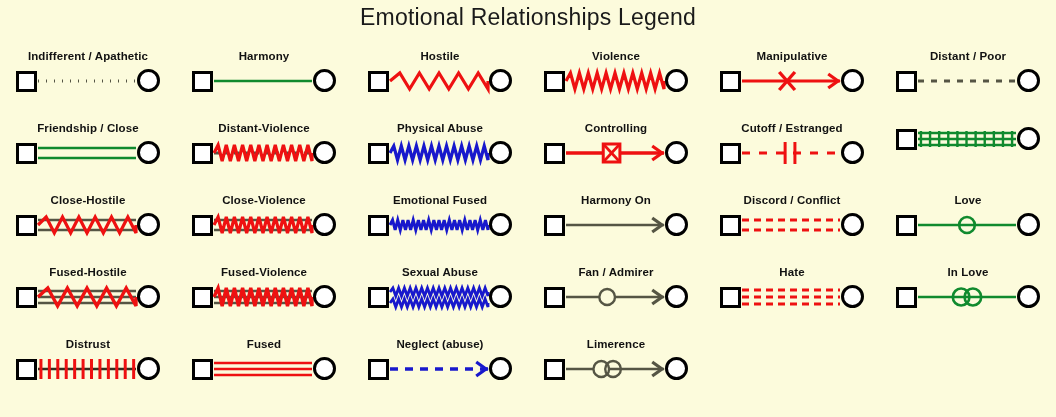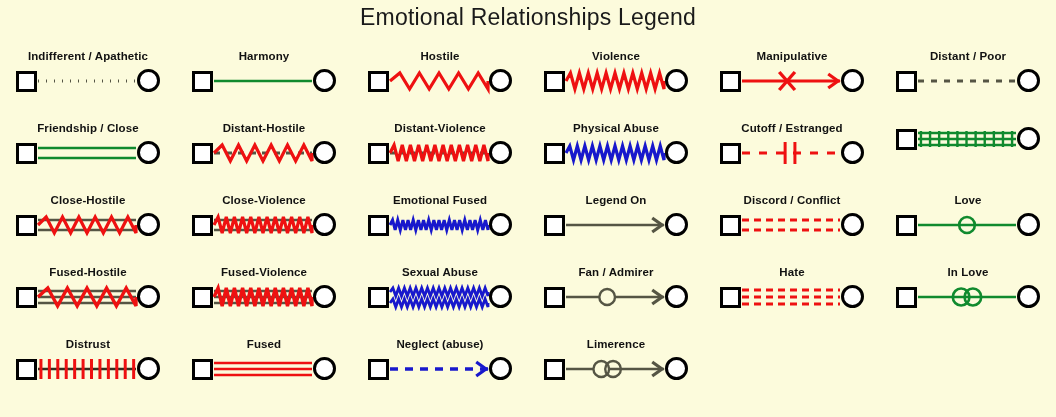--- a/index.html
+++ b/index.html
@@ -141,51 +141,54 @@
             <svg viewBox="0 0 100 34" preserveAspectRatio="none">
               <line x1="0" y1="12" x2="100" y2="12" stroke="#108a2e" stroke-width="2.6" vector-effect="non-scaling-stroke"></line>
               <line x1="0" y1="22" x2="100" y2="22" stroke="#108a2e" stroke-width="2.6" vector-effect="non-scaling-stroke"></line>
             </svg>
           </div>
           <div class="node-square"></div>
           <div class="node-circle"></div>
         </div>
       </div>
       <div class="cell">
-        <div class="cell-label">Distant-Hostile</div>
-        <div class="symbol">
-          <div class="link">
-            <svg viewBox="0 0 100 34" preserveAspectRatio="none">
-              <line x1="0" y1="17" x2="100" y2="17" stroke="#555544" stroke-width="3" vector-effect="non-scaling-stroke" stroke-dasharray="6,6"></line>
-              <polyline points="0,17 8.33,9 16.67,25 25.00,9 33.33,25 41.67,9 50.00,25 58.33,9 66.67,25 75.00,9 83.33,25 91.67,9 100.00,25 100,17" fill="none" stroke="#ee1111" stroke-width="3.2" vector-effect="non-scaling-stroke" stroke-linejoin="miter"></polyline>
-            </svg>
-          </div>
-          <div class="node-square"></div>
-          <div class="node-circle"></div>
-        </div>
-      </div>
-      <div class="cell">
         <div class="cell-label">Distant-Violence</div>
         <div class="symbol">
           <div class="link">
             <svg viewBox="0 0 100 34" preserveAspectRatio="none">
               <line x1="0" y1="17" x2="100" y2="17" stroke="#555544" stroke-width="3" vector-effect="non-scaling-stroke" stroke-dasharray="5,5"></line>
               <polyline points="0,17 4.17,9 8.33,25 12.50,9 16.67,25 20.83,9 25.00,25 29.17,9 33.33,25 37.50,9 41.67,25 45.83,9 50.00,25 54.17,9 58.33,25 62.50,9 66.67,25 70.83,9 75.00,25 79.17,9 83.33,25 87.50,9 91.67,25 95.83,9 100.00,25 100,17" fill="none" stroke="#ee1111" stroke-width="3.2" vector-effect="non-scaling-stroke" stroke-linejoin="miter"></polyline>
             </svg>
           </div>
           <div class="node-square"></div>
           <div class="node-circle"></div>
         </div>
       </div>
       <div class="cell">
         <div class="cell-label">Physical Abuse</div>
         <div class="symbol">
           <div class="link">
             <svg viewBox="0 0 100 34" preserveAspectRatio="none">
               <polyline points="0,17 3.85,10 7.69,24 11.54,10 15.38,24 19.23,10 23.08,24 26.92,10 30.77,24 34.62,10 38.46,24 42.31,10 46.15,24 50.00,10 53.85,24 57.69,10 61.54,24 65.38,10 69.23,24 73.08,10 76.92,24 80.77,10 84.62,24 88.46,10 92.31,24 96.15,10 100.00,24 100,17" fill="none" stroke="#1818cc" stroke-width="3.2" vector-effect="non-scaling-stroke" stroke-linejoin="miter"></polyline>
+            </svg>
+          </div>
+          <div class="node-square"></div>
+          <div class="node-circle"></div>
+        </div>
+      </div>
+      <div class="cell">
+        <div class="cell-label">Controlling</div>
+        <div class="symbol">
+          <div class="link">
+            <svg viewBox="0 0 100 34" preserveAspectRatio="none">
+              <line x1="0" y1="17" x2="100" y2="17" stroke="#ee1111" stroke-width="3.4" vector-effect="non-scaling-stroke"></line>
+              <rect x="38" y="8" width="17" height="18" fill="#fcfbdc" stroke="#ee1111" stroke-width="3" vector-effect="non-scaling-stroke"></rect>
+              <line x1="38" y1="8" x2="55" y2="26" stroke="#ee1111" stroke-width="2.6" vector-effect="non-scaling-stroke"></line>
+              <line x1="55" y1="8" x2="38" y2="26" stroke="#ee1111" stroke-width="2.6" vector-effect="non-scaling-stroke"></line>
+              <polyline points="88,10 98,17 88,24" fill="none" stroke="#ee1111" stroke-width="3.2" vector-effect="non-scaling-stroke"></polyline>
             </svg>
           </div>
           <div class="node-square"></div>
           <div class="node-circle"></div>
         </div>
       </div>
       <div class="cell">
         <div class="cell-label">Cutoff / Estranged</div>
         <div class="symbol">
           <div class="link">
@@ -257,21 +260,21 @@
           <div class="link">
             <svg viewBox="0 0 100 34" preserveAspectRatio="none">
               <polyline points="0,17 2.63,12 5.26,22 7.89,12 10.53,22 13.16,12 15.79,22 18.42,12 21.05,22 23.68,12 26.32,22 28.95,12 31.58,22 34.21,12 36.84,22 39.47,12 42.11,22 44.74,12 47.37,22 50.00,12 52.63,22 55.26,12 57.89,22 60.53,12 63.16,22 65.79,12 68.42,22 71.05,12 73.68,22 76.32,12 78.95,22 81.58,12 84.21,22 86.84,12 89.47,22 92.11,12 94.74,22 97.37,12 100.00,22 100,17" fill="none" stroke="#1818cc" stroke-width="3" vector-effect="non-scaling-stroke" stroke-linejoin="miter"></polyline>
             </svg>
           </div>
           <div class="node-square"></div>
           <div class="node-circle"></div>
         </div>
       </div>
       <div class="cell">
-        <div class="cell-label">Legend On</div>
+        <div class="cell-label">Harmony On</div>
         <div class="symbol">
           <div class="link">
             <svg viewBox="0 0 100 34" preserveAspectRatio="none">
               <line x1="0" y1="17" x2="100" y2="17" stroke="#555544" stroke-width="2.6" vector-effect="non-scaling-stroke"></line>
               <polyline points="88,10 98,17 88,24" fill="none" stroke="#555544" stroke-width="3.2" vector-effect="non-scaling-stroke"></polyline>
             </svg>
           </div>
           <div class="node-square"></div>
           <div class="node-circle"></div>
         </div>

